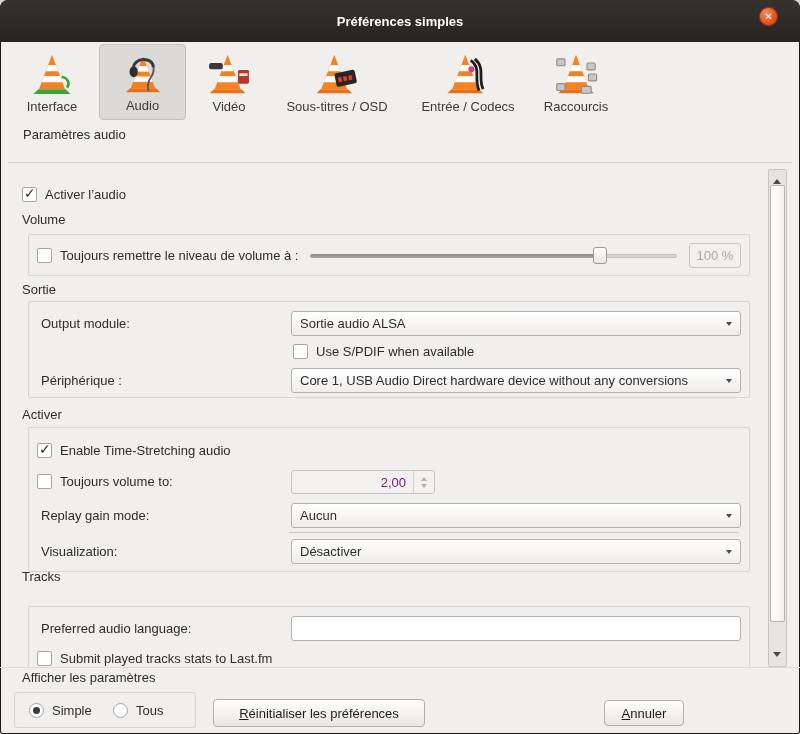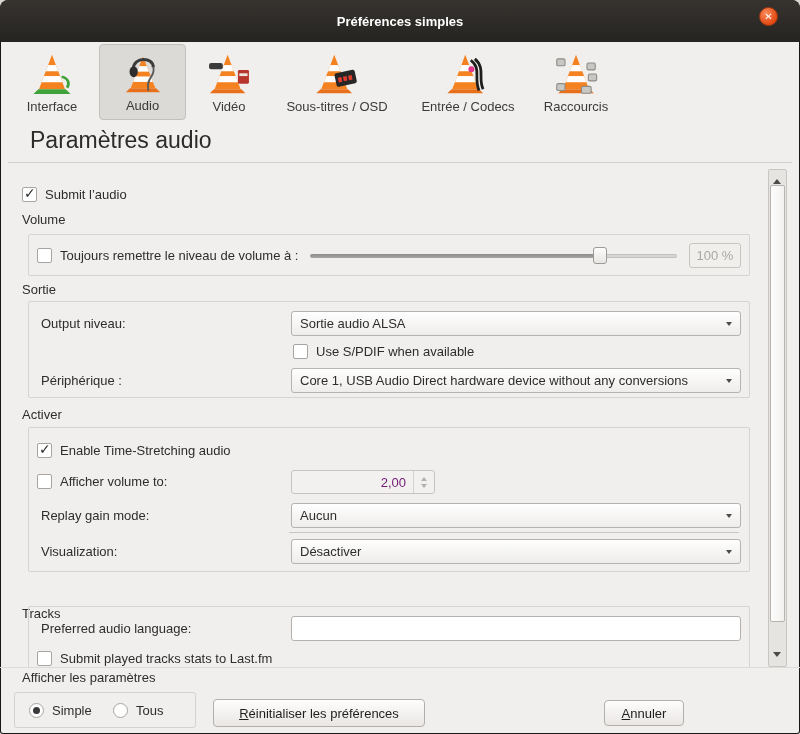--- a/index.html
+++ b/index.html
@@ -21,21 +21,21 @@
     border:1px solid #a63a10;box-sizing:border-box;
     display:flex;align-items:center;justify-content:center;
     color:#fff;font-size:10px;font-weight:bold;cursor:pointer;}
   
   .tb-item{position:absolute;top:44px;height:76px;display:flex;flex-direction:column;
     align-items:center;justify-content:flex-end;padding-bottom:6px;box-sizing:border-box;cursor:pointer;}
   .tb-item.selected{background:#dcdad7;border:1px solid #c2c0bd;border-radius:4px;}
   .tb-item svg{width:44px;height:44px;margin-bottom:3px;}
   .tb-label{font-size:13px;color:#3a3a3a;white-space:nowrap;}
   
-  .heading{position:absolute;left:30px;top:127px;font-size:23px;color:#2b2b2b;}
+  .heading{position:absolute;left:23px;top:127px;font-size:13px;color:#2b2b2b;}
   .h-sep{position:absolute;left:8px;right:8px;top:162px;height:1px;background:#d2d0cd;}
   
   .viewport{position:absolute;top:168px;left:0;right:0;height:500px;overflow:hidden;}
   .sec-label{position:absolute;left:22px;font-size:13px;color:#2d2d2d;}
   .gbox{position:absolute;left:28px;width:722px;border:1px solid #d6d3d0;border-radius:2px;box-sizing:border-box;}
   .flabel{position:absolute;left:12px;color:#2d2d2d;}
   
   .cbrow{position:absolute;display:flex;align-items:center;gap:8px;}
   .cb{width:15px;height:15px;background:#fff;border:1px solid #a7a4a1;border-radius:2px;
     box-sizing:border-box;position:relative;flex:0 0 auto;cursor:pointer;}
@@ -232,21 +232,21 @@
     <span class="tb-label">Raccourcis</span>
   </div>
 
   <div class="heading">Paramètres audio</div>
   <div class="h-sep"></div>
 
   <div class="viewport">
 
     <div class="cbrow" style="left:22px;top:19px;">
       <span class="cb checked"></span>
-      <span>Submit l’audio</span>
+      <span>Activer l’audio</span>
     </div>
 
     <div class="sec-label" style="top:44px;">Volume</div>
 
     <div class="gbox" style="top:66px;height:42px;">
       <div class="volrow">
         <span class="cb"></span>
         <span class="vlabel">Toujours remettre le niveau de volume à :</span>
         <div class="slider">
           <div class="track-l"></div>
@@ -255,21 +255,21 @@
         </div>
         <div class="spin-ro">
           <span>100 %</span>
         </div>
       </div>
     </div>
 
     <div class="sec-label" style="top:114px;">Sortie</div>
 
     <div class="gbox" style="top:133px;height:97px;">
-      <div class="flabel" style="top:14px;">Output niveau:</div>
+      <div class="flabel" style="top:14px;">Output module:</div>
       <div class="combo" style="top:9px;">
         <span>Sortie audio ALSA</span>
         <span class="arrow"></span>
       </div>
       <div class="cbrow" style="left:264px;top:42px;">
         <span class="cb"></span>
         <span>Use S/PDIF when available</span>
       </div>
       <div class="flabel" style="top:71px;">Périphérique :</div>
       <div class="combo" style="top:66px;">
@@ -280,21 +280,21 @@
 
     <div class="sec-label" style="top:239px;">Activer</div>
 
     <div class="gbox" style="top:259px;height:145px;">
       <div class="cbrow" style="left:8px;top:15px;">
         <span class="cb checked"></span>
         <span>Enable Time-Stretching audio</span>
       </div>
       <div class="cbrow" style="left:8px;top:46px;">
         <span class="cb"></span>
-        <span>Afficher volume to:</span>
+        <span>Toujours volume to:</span>
       </div>
       <div class="spinbox" style="top:42px;">
         <span>2,00</span>
         <span class="spinbtns">
           <span class="tri-up"></span>
           <span class="tri-dn"></span>
         </span>
       </div>
       <div class="flabel" style="top:80px;">Replay gain mode:</div>
       <div class="combo" style="top:75px;">
@@ -302,21 +302,21 @@
         <span class="arrow"></span>
       </div>
       <div class="inner-sep" style="top:104px;"></div>
       <div class="flabel" style="top:116px;">Visualization:</div>
       <div class="combo" style="top:111px;">
         <span>Désactiver</span>
         <span class="arrow"></span>
       </div>
     </div>
 
-    <div class="sec-label" style="top:438px;">Tracks</div>
+    <div class="sec-label" style="top:401px;">Tracks</div>
 
     <div class="gbox" style="top:438px;height:76px;">
       <div class="flabel" style="top:14px;">Preferred audio language:</div>
       <input class="tinput" style="top: 9px;" type="text" value="">
       <div class="cbrow" style="left:8px;top:44px;">
         <span class="cb"></span>
         <span>Submit played tracks stats to Last.fm</span>
       </div>
     </div>
 

